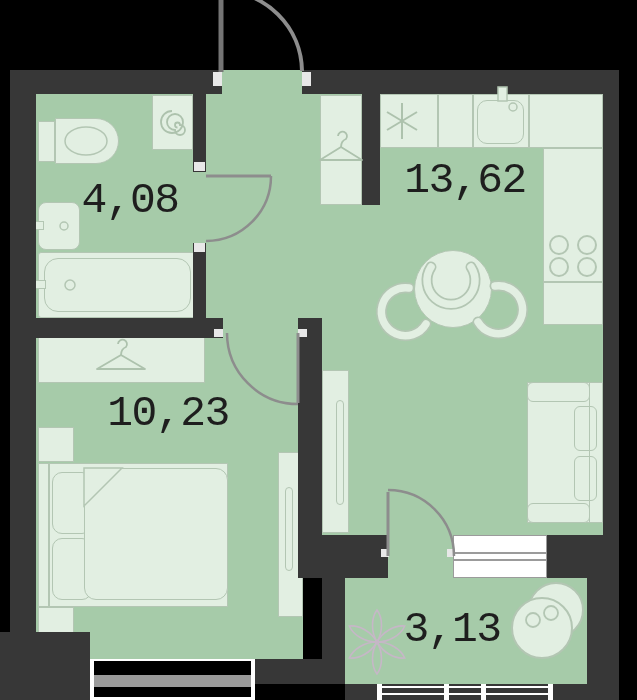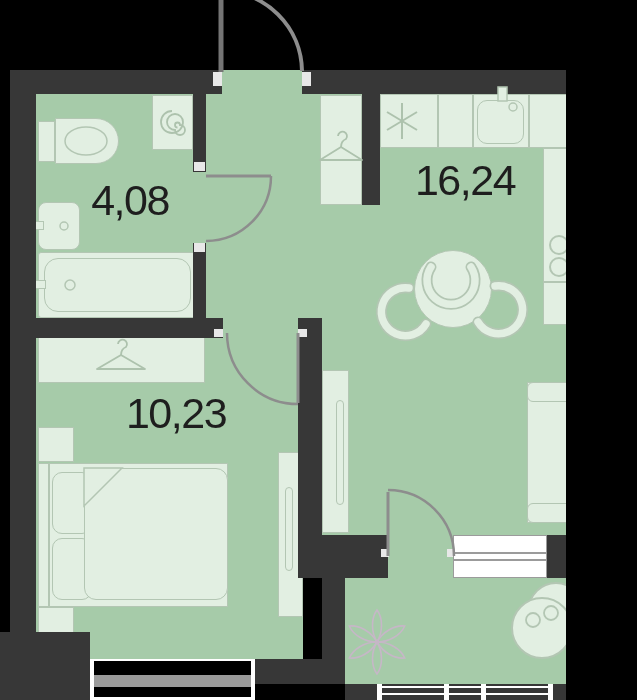--- a/index.html
+++ b/index.html
@@ -1,19 +1,19 @@
 <!DOCTYPE html>
 <html style="--bg: #000000; --wall: #373737; --floor: #a6cba9; --furn: #e2efe2; --furnStroke: #b3c6b3; --iconStroke: #adc2ad; --door: #8d8d8d; --doorLeaf: #757575; --windowFrame: #ffffff; --windowGlass: #9b9b9b; --windowVoid: #000000; --plant: #c6b7c7; --jamb: #e8e8e8; --ink: #1e1e1e;"><head>
 <meta charset="utf-8">
 <style>
   html,body{margin:0;padding:0;background:#000;}
   #plan{
-    position:relative;width:566px;height:700px;overflow:hidden;
+    position:relative;width:619px;height:700px;overflow:hidden;
     background:var(--bg,#000);
-    font-family:Liberation Sans, sans-serif;
+    font-family:Liberation Mono, monospace;
   }
   .floor{position:absolute;background:var(--floor,#a6cba9);}
   .wall{position:absolute;background:var(--wall,#373737);}
   .furn{position:absolute;background:var(--furn,#e2efe2);
         border:1.5px solid var(--furnStroke,#b3c6b3);box-sizing:border-box;}
   .furn.noFill{background:transparent;}
   .divline{position:absolute;background:var(--furnStroke,#b3c6b3);}
   .jamb{position:absolute;background:var(--jamb,#e8e8e8);}
   .area-label{
     position:absolute;transform:translate(-50%,-50%);
@@ -196,16 +196,17 @@
       <path d="M0,0 C6,-10 6,-24 0,-32 C-6,-24 -6,-10 0,0 Z"></path>
       <path d="M0,0 C6,-10 6,-24 0,-32 C-6,-24 -6,-10 0,0 Z" transform="rotate(60)"></path>
       <path d="M0,0 C6,-10 6,-24 0,-32 C-6,-24 -6,-10 0,0 Z" transform="rotate(120)"></path>
       <path d="M0,0 C6,-10 6,-24 0,-32 C-6,-24 -6,-10 0,0 Z" transform="rotate(180)"></path>
       <path d="M0,0 C6,-10 6,-24 0,-32 C-6,-24 -6,-10 0,0 Z" transform="rotate(240)"></path>
       <path d="M0,0 C6,-10 6,-24 0,-32 C-6,-24 -6,-10 0,0 Z" transform="rotate(300)"></path>
     </g>
   </svg>
 
   <span class="area-label" style="left:130px;top:200px;">4,08</span>
-  <span class="area-label" style="left:465px;top:180px;">16,24</span>
-  <span class="area-label" style="left:176px;top:413px;">10,23</span>
+  <span class="area-label" style="left:465px;top:180px;">13,62</span>
+  <span class="area-label" style="left:168px;top:413px;">10,23</span>
+  <span class="area-label" style="left:452px;top:629px;">3,13</span>
 
 </div>
 
 </body></html>

